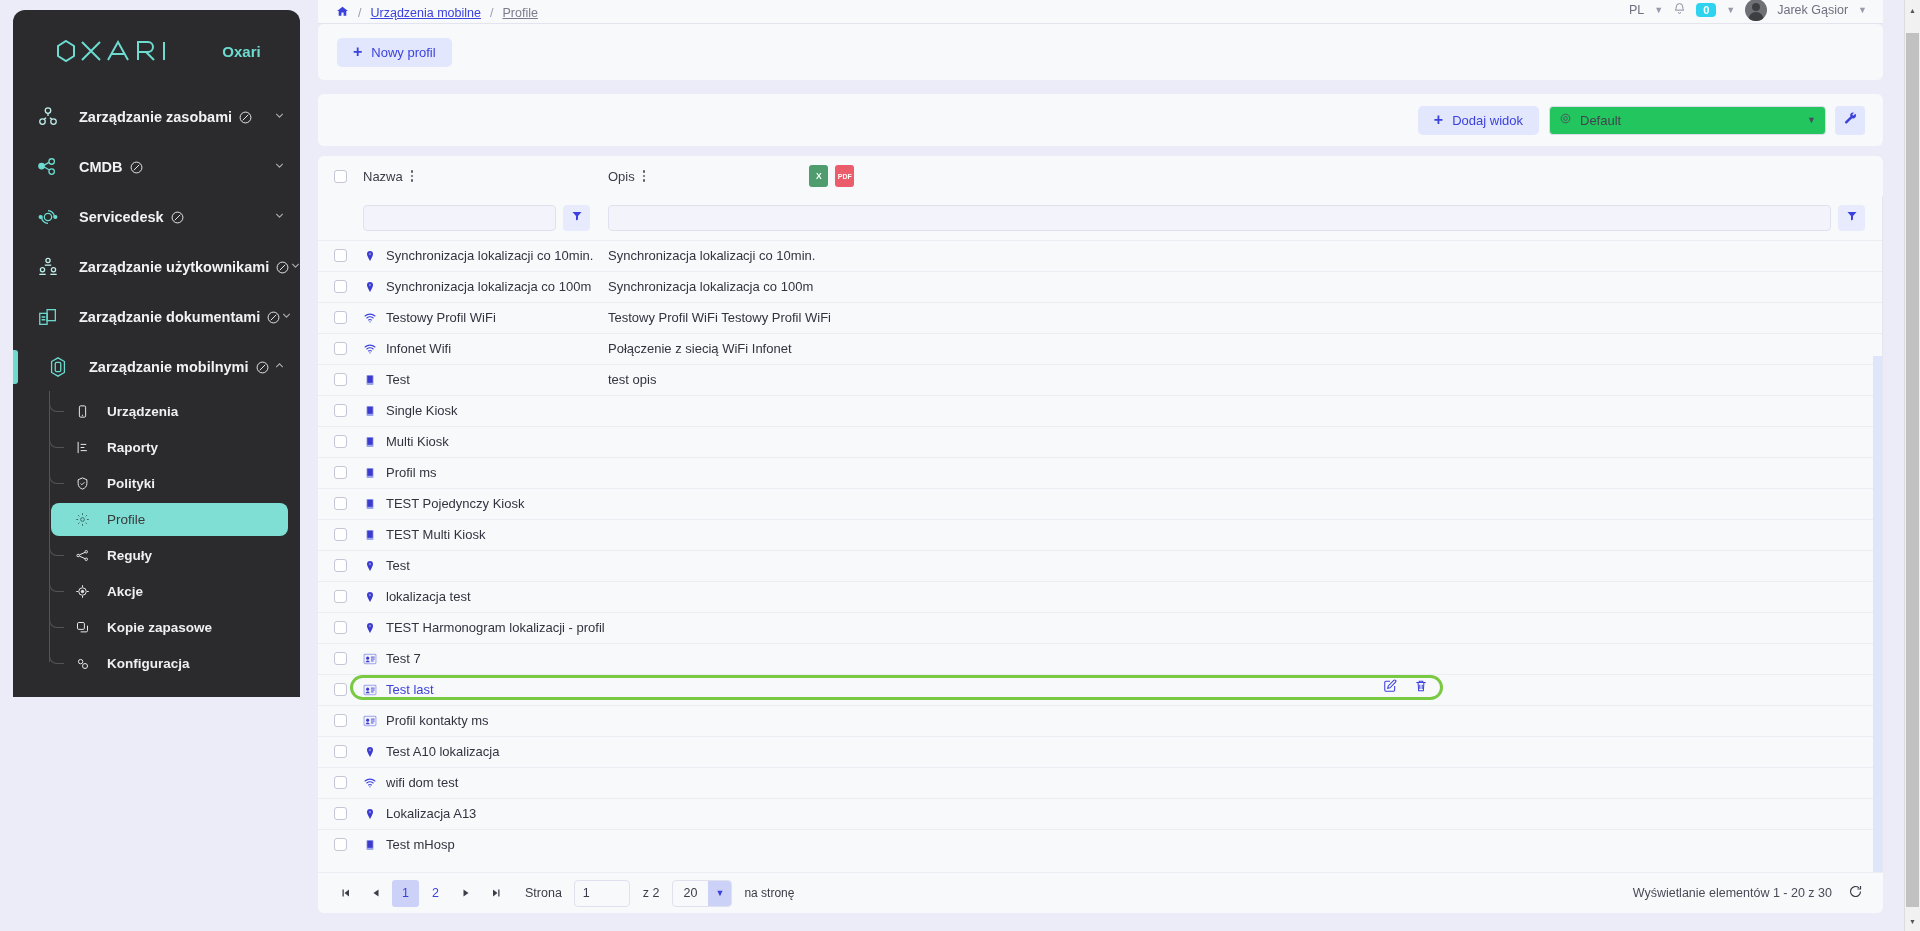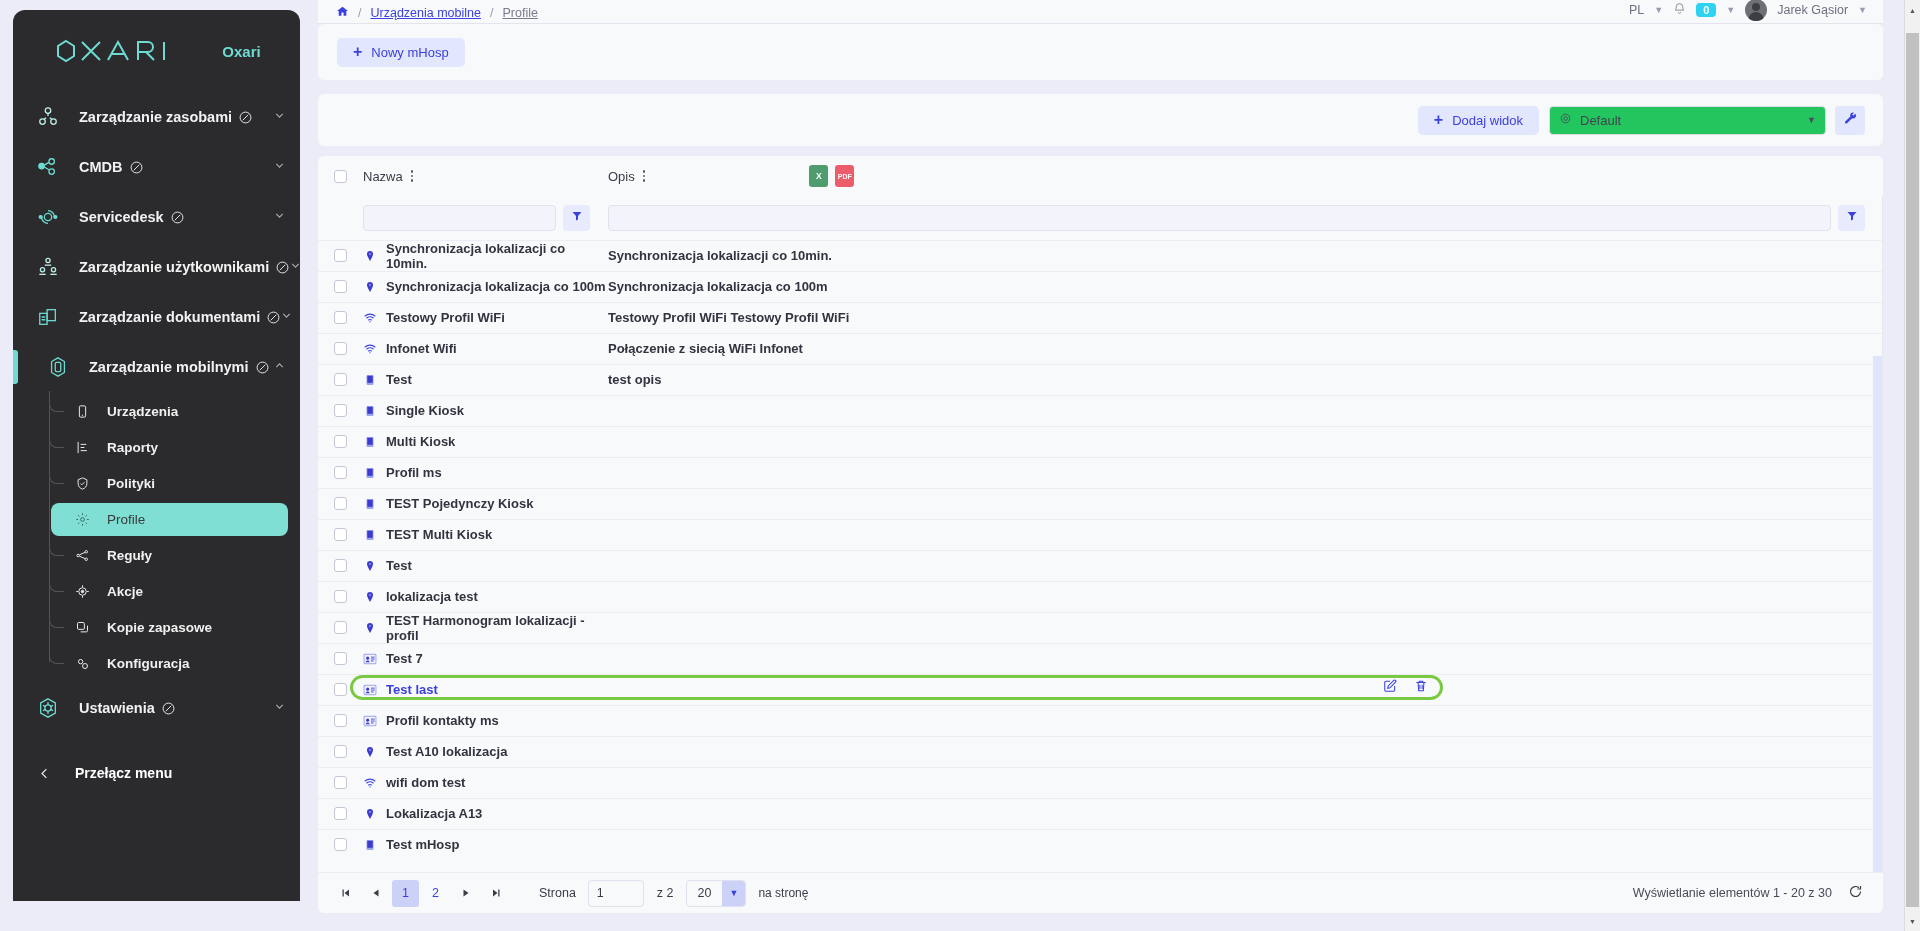--- a/index.html
+++ b/index.html
@@ -7,21 +7,21 @@
     width: 1920px; height: 931px;
     font-family: "Liberation Sans", sans-serif;
     background: #ebecf7;
     overflow: hidden;
   }
   .app { position: relative; width: 1920px; height: 931px; display: flex; }
 
   
   .sidebar {
     position: absolute; left: 13px; top: 10px;
-    width: 287px; height: 891px;
+    width: 287px; height: 687px;
     background: #2b2b2e;
     border-radius: 12px 12px 0 0;
     color: #fff;
     padding-top: 20px;
     overflow: hidden;
     text-align: center;
   }
   .brand { display: flex; align-items: center; justify-content: center; gap: 10px; padding: 8px 0 28px; }
   .brand-logo { height: 26px; }
   .brand-sub { color: #6ddbd0; font-size: 15px; font-weight: 700; }
@@ -162,21 +162,21 @@
   }
   .export-cell { display: flex; align-items: center; gap: 7px; padding-left: 6px; }
   .xls-ic, .pdf-ic {
     width: 19px; height: 22px; border-radius: 3px;
     display: flex; align-items: center; justify-content: center;
     color: #fff; font-size: 8.5px; font-weight: 700; cursor: pointer;
   }
   .xls-ic { background: #4f9c6e; }
   .pdf-ic { background: #ec5d6b; font-size: 7px; }
 
-  .data-row { cursor: pointer; font-weight: bold; }
+  .data-row { cursor: pointer; }
   .data-row td {
     height: 31px; padding: 0; font-size: 13px; color: #33333f;
     border-top: 1px solid #ececf3; vertical-align: middle;
   }
   .name-cell { display: flex; align-items: center; gap: 9px; }
   .row-icon { width: 14px; display: flex; align-items: center; justify-content: center; flex: 0 0 14px; }
   .desc-cell { padding-right: 10px; }
 
   .data-row.highlight { position: relative; }
   .data-row.highlight td { background: #f8f9fb; }
@@ -201,21 +201,21 @@
   .pg-btn {
     width: 27px; height: 27px; border: none; background: transparent;
     display: flex; align-items: center; justify-content: center;
     cursor: pointer; color: #3d3d4a; border-radius: 4px; font-size: 12px;
   }
   .pg-num {
     min-width: 27px; height: 27px; border: none; background: transparent;
     color: #3b41dd; font-size: 12.5px; font-family: inherit; cursor: pointer; border-radius: 3px;
   }
   .pg-num.current { background: #ccd2f7; }
-  .pg-label { font-size: 12.5px; color: #3c3c48; margin-left: 30px; }
+  .pg-label { font-size: 12.5px; color: #3c3c48; margin-left: 16px; }
   .pg-input {
     width: 56px; height: 27px; margin-left: 12px;
     border: 1px solid #e0e0ee; border-radius: 4px; background: #f8f9fb;
     font-family: inherit; font-size: 12.5px; color: #3c3c48; padding: 0 8px;
   }
   .pg-of { font-size: 12.5px; color: #3c3c48; margin-left: 13px; }
   .pg-size {
     display: flex; align-items: center; margin-left: 12px;
     border: 1px solid #e0e0ee; border-radius: 4px; overflow: hidden; cursor: pointer; background: #f8f9fb;
   }
@@ -537,21 +537,21 @@
       <span>Jarek Gąsior</span>
       <span class="caret">▼</span>
     </div>
   </header>
 
   <main class="content">
 
     <section class="panel panel-new">
       <button class="btn-primary-soft">
         <span class="plus">+</span>
-        <span>Nowy mHosp</span>
+        <span>Nowy profil</span>
       </button>
     </section>
 
     <section class="panel panel-views">
       <button class="btn-primary-soft">
         <span class="plus">+</span>
         <span>Dodaj widok</span>
       </button>
       <div class="view-select">
         <span>

